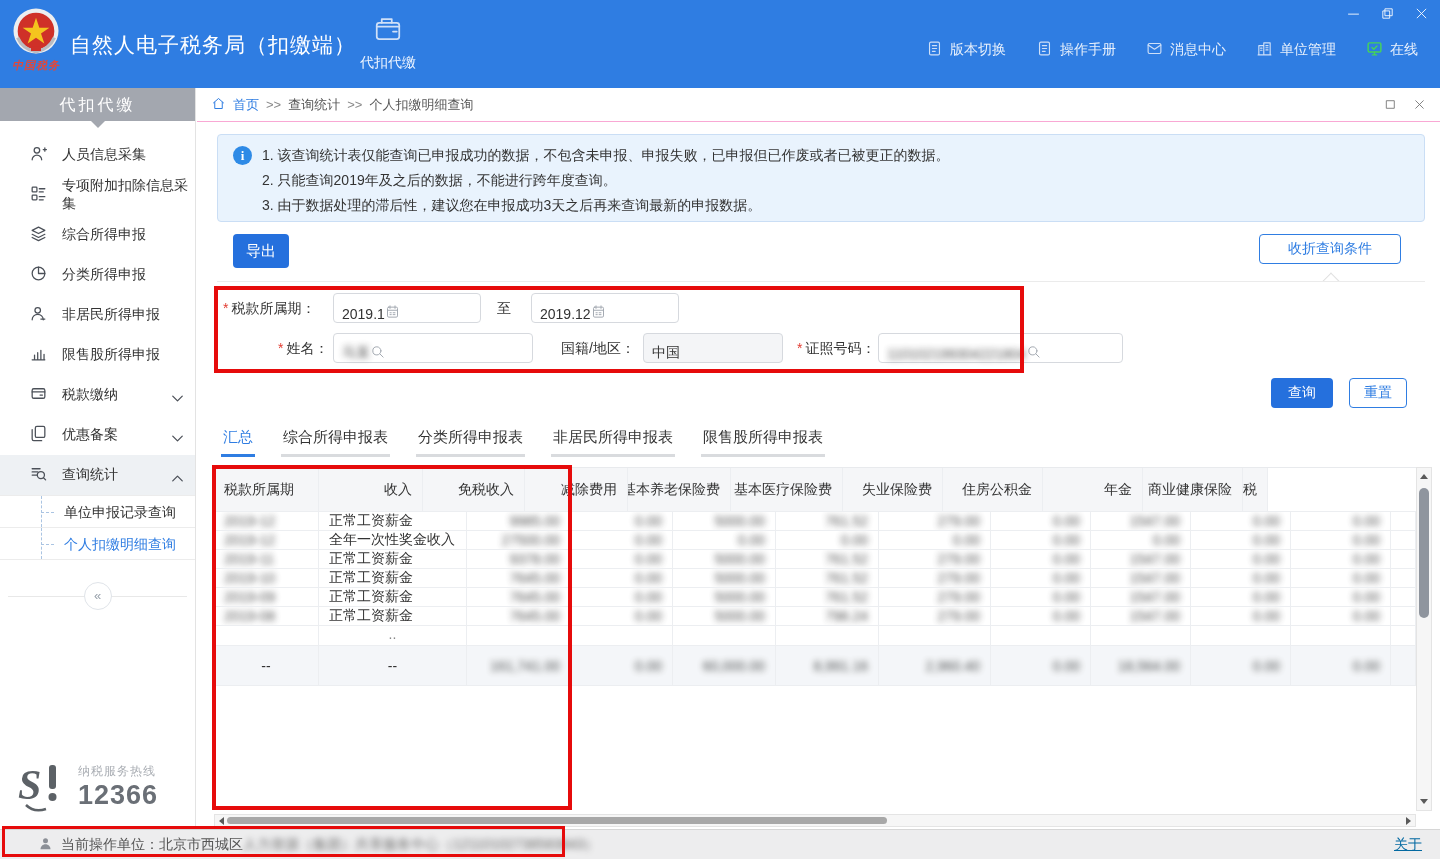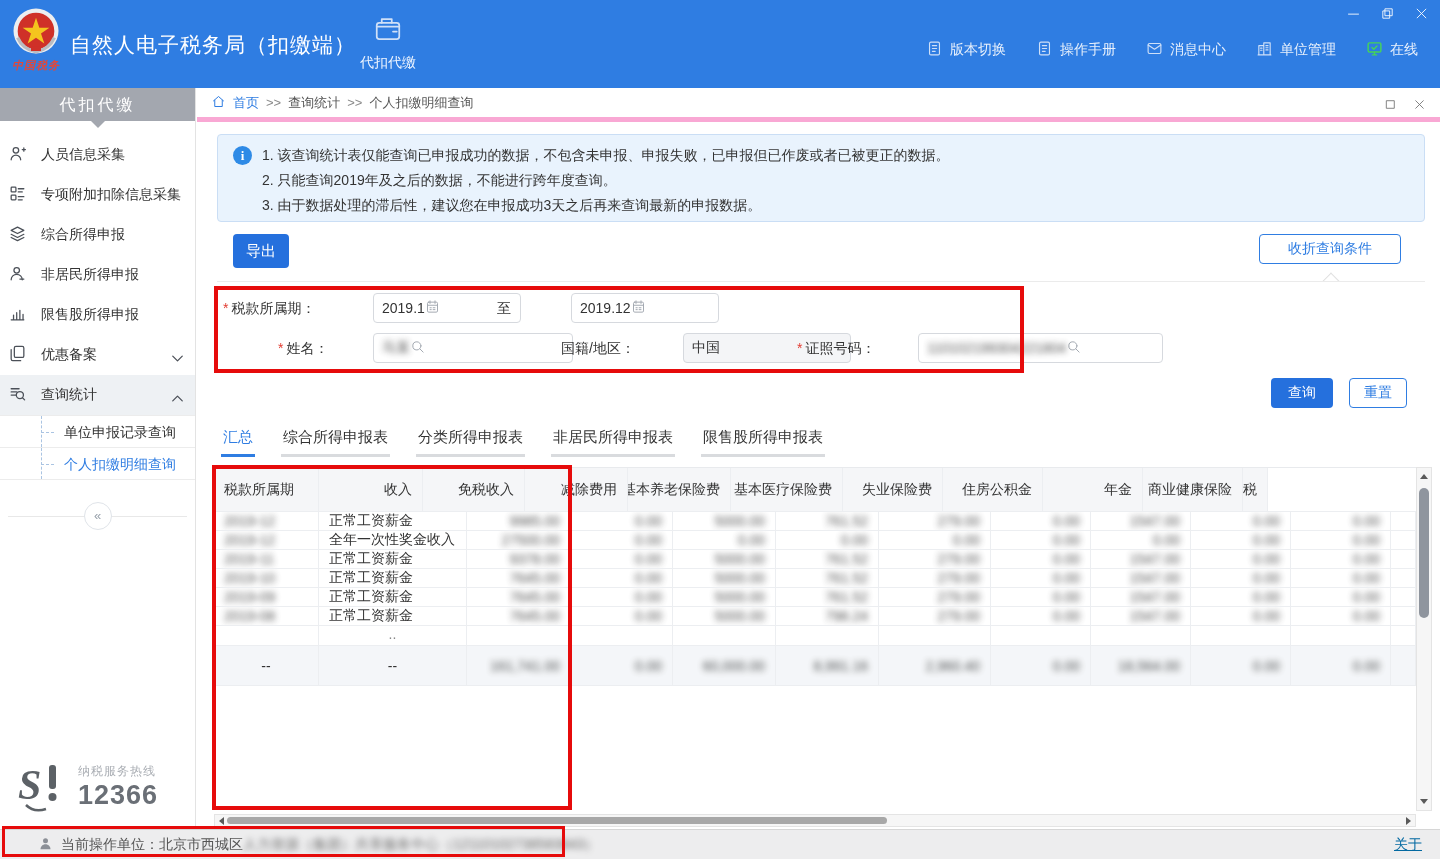--- a/index.html
+++ b/index.html
@@ -25,21 +25,21 @@
 
   
   #sidebar { position:absolute; left:0; top:88px; width:196px; height:741px; background:#fff;
              border-right:1px solid #e3e3e3; }
   #sidebar-header { height:33px; background:#a3a7af; color:#fff; font-size:16px; letter-spacing:3px;
                     text-align:center; line-height:33px; position:relative; }
   #sidebar-header::after { content:""; position:absolute; left:50%; bottom:-7px; margin-left:-7px;
                     border:7px solid transparent; border-top-color:#a3a7af; border-bottom:none; }
   #sidebar-items { margin-top:14px; }
   .side-item { position:relative; height:40px; display:flex; align-items:center; gap:14px;
-               padding-left:8px; font-size:14px; color:#333; cursor:pointer; }
+               padding-left:29px; font-size:14px; color:#333; cursor:pointer; }
   .side-item .ic { width:19px; height:19px; color:#4b5058; flex:none; }
   .side-item .chev { position:absolute; right:14px; width:13px; height:13px; color:#9aa0a8; }
   .side-item.open { background:#eef1f4; }
   .side-item.open .chev { color:#2f7de2; }
   #query-subitems { border-top:1px solid #ececec; }
   .side-subitem { position:relative; height:32px; line-height:32px; padding-left:64px; font-size:14px;
                   color:#333; border-bottom:1px solid #ececec; cursor:pointer; }
   .side-subitem::before { content:""; position:absolute; left:41px; top:0; bottom:0; border-left:1px dashed #aac4e2; }
   .side-subitem::after { content:""; position:absolute; left:41px; top:16px; width:13px; border-top:1px dashed #aac4e2; }
   .side-subitem.active { color:#2f7de2; }
@@ -53,21 +53,21 @@
   #hotline-text .hl-number { font-size:27px; font-weight:bold; color:#6a6f76; letter-spacing:1px; }
 
   
   #statusbar { position:absolute; left:0; top:829px; width:1440px; height:30px; background:#ededee;
                border-top:1px solid #d6d6d6; display:flex; align-items:center; font-size:14px; color:#555; }
   #statusbar .ic { width:15px; height:15px; color:#8b8f96; margin:0 8px 0 38px; }
   #about-link { position:absolute; right:18px; color:#0369a1; text-decoration:underline; cursor:pointer; font-size:14px; }
 
   
   #main { position:absolute; left:197px; top:88px; width:1243px; height:741px; background:#fff; }
-  #breadcrumb-bar { height:34px; border-bottom:5px solid #f9a8d4; display:flex; align-items:center;
+  #breadcrumb-bar { height:34px; border-bottom:1px solid #f9a8d4; display:flex; align-items:center;
                     padding-left:14px; gap:7px; font-size:13px; color:#555; }
   #breadcrumb-bar .ic { width:15px; height:15px; color:#2f7de2; }
   .crumb-home { color:#2f7de2; cursor:pointer; }
   .crumb-sep { color:#8a8a8a; }
   
   #page-controls { position:absolute; right:14px; top:9px; display:flex; gap:16px; color:#707070; }
   #page-controls .ic { width:13px; height:13px; stroke-width:1.6; }
 
   #notice { position:absolute; left:20px; top:46px; width:1208px; height:88px; background:#e9f3fd;
             border:1px solid #cadef5; border-radius:4px; padding:8px 16px 0 44px; font-size:14px;
@@ -81,21 +81,21 @@
   #collapse-cond-btn { position:absolute; left:1062px; top:146px; width:142px; height:30px; background:#fff;
                 color:#2f7de2; font-size:14px; border:1px solid #2f7de2; border-radius:4px; cursor:pointer; }
   #cond-caret { position:absolute; left:1128px; top:187px; width:12px; height:12px; background:#fff;
                 border-left:1px solid #e0e0e0; border-top:1px solid #e0e0e0; transform:rotate(45deg); }
   #toolbar-divider { position:absolute; left:20px; top:193px; width:1208px; border-top:1px solid #ebebeb; }
 
   
   .fld-label { position:absolute; font-size:14px; color:#333; height:30px; line-height:30px; }
   .req::before { content:"*"; color:#e23b30; margin-right:3px; }
   .input { position:absolute; height:30px; border:1px solid #d6d9de; border-radius:4px; background:#fff;
-           display:flex; align-items:center; padding:0 8px; font-size:14px; color:#333; cursor:text;margin-left:40px; }
+           display:flex; align-items:flex-end; padding:0 8px; font-size:14px; color:#333; cursor:text; }
   .input .ic { width:15px; height:15px; color:#a4aab2; margin-left:auto; flex:none; }
   .input.disabled { background:#f4f5f7; cursor:default; }
   .blur { filter:blur(3px); opacity:.85; }
 
   #query-btn { position:absolute; left:1074px; top:290px; width:62px; height:30px; background:#2570dd;
                color:#fff; font-size:14px; border:none; border-radius:4px; cursor:pointer; }
   #reset-btn { position:absolute; left:1152px; top:290px; width:58px; height:30px; background:#fff;
                color:#2f7de2; font-size:14px; border:1px solid #2f7de2; border-radius:4px; cursor:pointer; }
 
   
@@ -237,30 +237,47 @@
           <span>专项附加扣除信息采集</span>
         </div>
         <div class="side-item">
           <span><svg class="ic " viewBox="0 0 24 24">
               <path d="M4 8l8-4 8 4-8 4-8-4zM4 13l8 4 8-4M4 17l8 4 8-4"></path>
             </svg></span>
           <span>综合所得申报</span>
         </div>
         <div class="side-item">
           <span><svg class="ic " viewBox="0 0 24 24">
+              <circle cx="12" cy="12" r="8"></circle>
+              <path d="M12 4v8h8"></path>
+            </svg></span>
+          <span>分类所得申报</span>
+        </div>
+        <div class="side-item">
+          <span><svg class="ic " viewBox="0 0 24 24">
               <circle cx="11" cy="8" r="3.5"></circle>
               <path d="M4 20c0-3.9 3.1-7 7-7s7 3.1 7 7M15 19h5"></path>
             </svg></span>
           <span>非居民所得申报</span>
         </div>
         <div class="side-item">
           <span><svg class="ic " viewBox="0 0 24 24">
               <path d="M4 20h16M7 20v-6M11 20v-9M15 20v-12M19 20v-7"></path>
             </svg></span>
           <span>限售股所得申报</span>
+        </div>
+        <div class="side-item">
+          <span><svg class="ic " viewBox="0 0 24 24">
+              <rect x="4" y="6" width="16" height="12" rx="2"></rect>
+              <path d="M4 10h16M14 14h3"></path>
+            </svg></span>
+          <span>税款缴纳</span>
+          <span class="chev"><svg class="ic " viewBox="0 0 24 24">
+              <path d="M6 9l6 6 6-6"></path>
+            </svg></span>
         </div>
         <div class="side-item">
           <span><svg class="ic " viewBox="0 0 24 24">
               <rect x="8" y="3" width="12" height="14" rx="2"></rect>
               <path d="M4 7v12a2 2 0 0 0 2 2h10"></path>
             </svg></span>
           <span>优惠备案</span>
           <span class="chev"><svg class="ic " viewBox="0 0 24 24">
               <path d="M6 9l6 6 6-6"></path>
             </svg></span>
@@ -350,21 +367,21 @@
 
     <div class="fld-label req" style="left:81px; top:245px;text-align:center;">姓名：</div>
     <div class="input" style="left:136px; top:245px; width:200px;">
       <span class="blur">马某</span>
       <span><svg class="ic" viewBox="0 0 24 24">
             <circle cx="11" cy="11" r="6.5"></circle>
             <path d="M15.8 15.8L21 21"></path>
           </svg></span>
     </div>
     <div class="fld-label" style="left:364px; top:245px;">国籍/地区：</div>
-    <div class="input disabled" style="left:446px; top:245px; width:168px;">
+    <div class="input disabled" style="left:446px; top:245px; width:140px;">
       <span>中国</span>
     </div>
     <div class="fld-label req" style="left:600px; top:245px;">证照号码：</div>
     <div class="input" style="left:681px; top:245px; width:245px;">
       <span class="blur">110102199304221804</span>
       <span><svg class="ic" viewBox="0 0 24 24">
             <circle cx="11" cy="11" r="6.5"></circle>
             <path d="M15.8 15.8L21 21"></path>
           </svg></span>
     </div>

